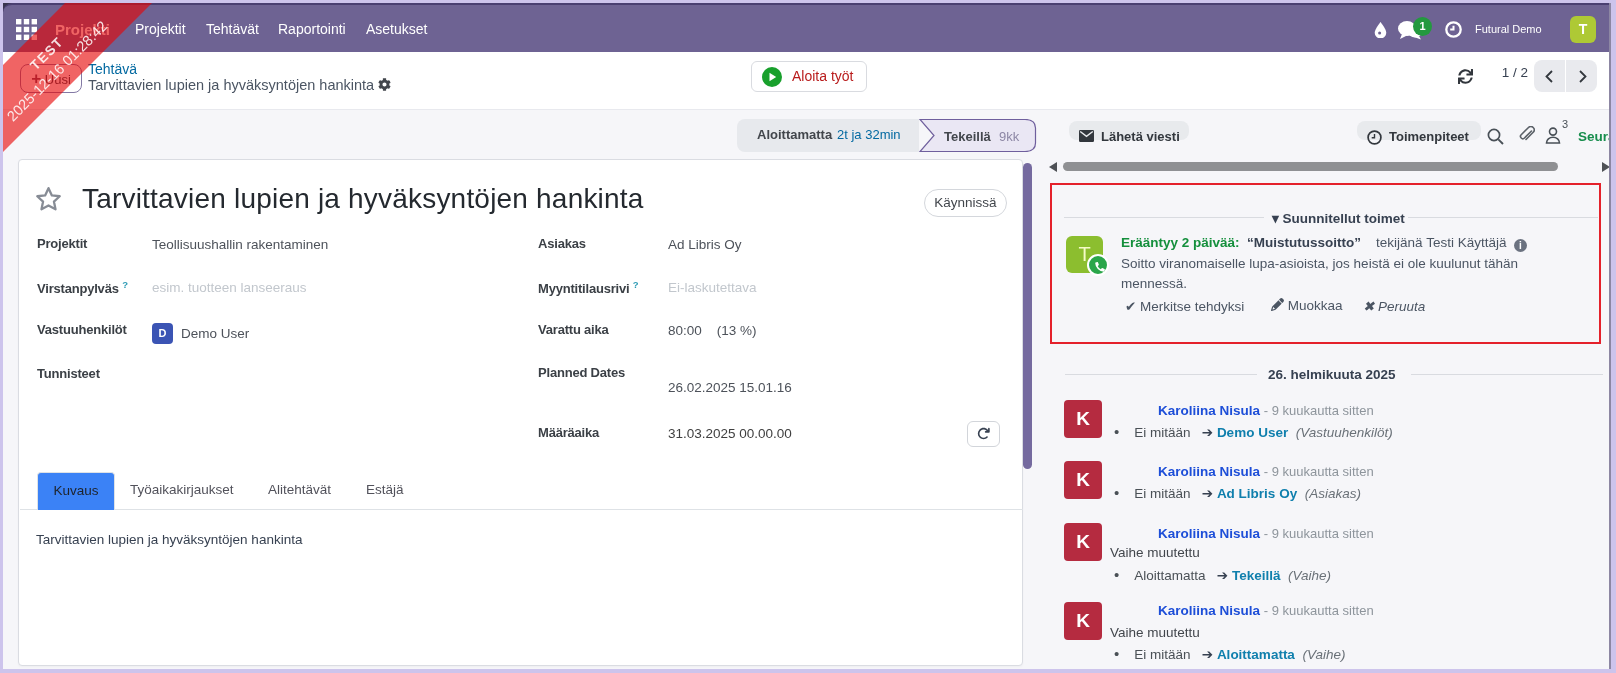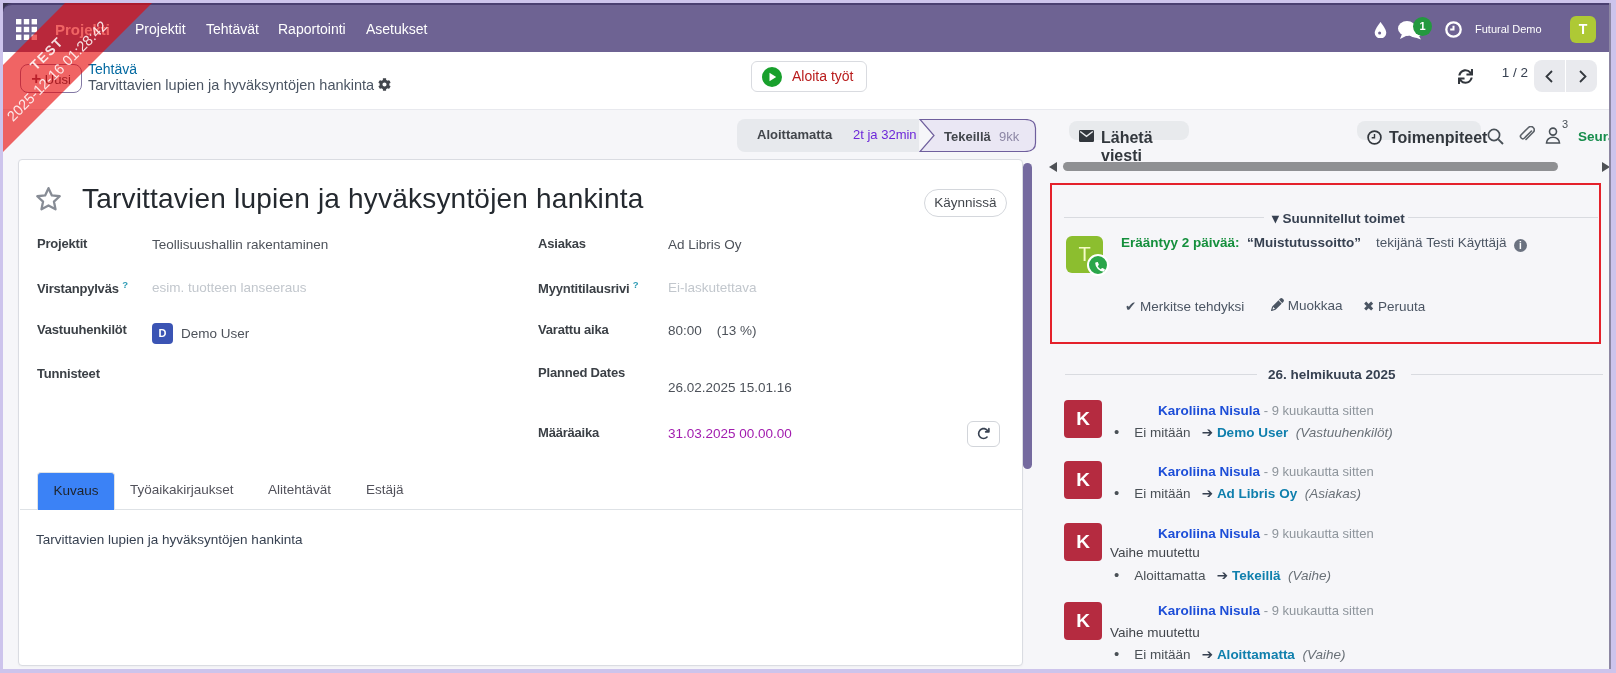--- a/index.html
+++ b/index.html
@@ -25,42 +25,42 @@
 #btn-start span.t { position:absolute; left:40px; top:6px; font-size:14px; color:#b91c1c; }
 #pager-count { position:absolute; left:1490px; top:13px; width:44px; text-align:center; font-size:13.5px; color:#374151; }
 .pbtn { position:absolute; top:8px; width:31px; height:32px; background:#e9eaee; }
 #pb1 { left:1531px; border-radius:8px 0 0 8px; }
 #pb2 { left:1563px; border-radius:0 8px 8px 0; }
 
 
 #formbg { position:absolute; left:0; top:107px; width:1037px; height:559px; background:#f6f6f9; }
 #statusgray { position:absolute; left:734px; top:9px; width:182px; height:33px; background:#e7e9ed; border-radius:8px 0 0 8px; }
 #statusgray b { position:absolute; left:20px; top:8px; font-size:13px; color:#42464c; }
-#statusgray span { position:absolute; left:116px; top:8px; font-size:13px; color:#6d28d9; }
+#statusgray span { position:absolute; left:100px; top:8px; font-size:13px; color:#0369a1; }
 #sheet { position:absolute; left:15px; top:49px; width:1005px; height:507px; background:#fff; border:1px solid #dadce2; border-radius:4px; box-shadow:0 1px 2px rgba(40,40,60,0.04); }
 .flabel { position:absolute; font-size:13px; font-weight:700; letter-spacing:-0.2px; color:#3b4046; }
 .fval { position:absolute; font-size:13.5px; color:#4d525a; }
 .fph { position:absolute; font-size:13.5px; color:#c2c7cd; }
 sup.q { color:#2d9bb5; font-size:9.5px; font-weight:700; }
 #title { position:absolute; left:63px; top:23px; font-size:28px; color:#24292f; letter-spacing:0.2px; }
 #btn-running { position:absolute; left:905px; top:29px; width:83px; height:28px; border:1px solid #d4d7dc; border-radius:14px; background:#fff; font-size:13.5px; color:#42464c; text-align:center; line-height:26px; }
 #avatarD { position:absolute; left:133px; top:163px; width:21px; height:21px; background:#3b54b4; border-radius:4px; color:#fff; font-size:11px; font-weight:700; text-align:center; line-height:21px; }
 #btn-refresh { position:absolute; left:948px; top:261px; width:33px; height:26px; border:1px solid #d2d5da; border-radius:6px; background:#fff; }
 
 #tabrow { position:absolute; left:1px; top:312px; width:1003px; height:38px; }
 #tabline { position:absolute; left:0px; top:37px; width:1003px; height:1px; background:#dee2e6; }
 #tab-active { position:absolute; left:17px; top:0px; width:78px; height:38px; background:#3b82f6; border:1px solid #dee2e6; border-bottom:none; border-radius:4px 4px 0 0; font-size:13.5px; color:#1f2329; text-align:center; line-height:36px; }
 .tab { position:absolute; top:0px; height:38px; font-size:13.5px; color:#52525b; line-height:36px; }
 #tabcontent { position:absolute; left:17px; top:372px; font-size:13.5px; color:#374151; }
 
 #vscroll { position:absolute; left:1020px; top:53px; width:9px; height:306px; background:#756a9f; border-radius:5px; }
 
 
 #chatter { position:absolute; left:1037px; top:107px; width:571px; height:559px; background:#f6f6f9; }
-.cbtn { position:absolute; top:11px; height:19px; background:#e8eaed; border-radius:8px; font-size:16px; font-weight:700; color:#32373d;padding-left:40px; }
+.cbtn { position:absolute; top:11px; height:19px; background:#e8eaed; border-radius:8px; font-size:13px; font-weight:700; color:#32373d;padding-left:40px; }
 .cbtn .ic { position:absolute; left:10px; top:9px; }
 .cbtn .tx { position:absolute; top:8px; }
 #seuraa { position:absolute; left:538px; top:19px; font-size:13.5px; font-weight:700; color:#188d4d; }
 
 #hthumb { position:absolute; left:23px; top:52px; width:495px; height:9px; background:#8f9093; border-radius:5px; }
 .harr { position:absolute; top:52px; }
 
 #redbox { position:absolute; left:10px; top:73px; width:551px; height:161px; border:2px solid #e4212b; }
 .sep-title { position:absolute; font-size:13.5px; font-weight:700; color:#374151; }
 .sep-line { position:absolute; height:1px; background:#d9dbe0; }
@@ -196,21 +196,21 @@
 
       <div class="flabel" style="left:519px; top:76px;">Asiakas</div>
       <div class="fval" style="left:649px; top:77px;">Ad Libris Oy</div>
       <div class="flabel" style="left:519px; top:119px;">Myyntitilausrivi <sup class="q">?</sup></div>
       <div class="fph" style="left:649px; top:120px;">Ei-laskutettava</div>
       <div class="flabel" style="left:519px; top:162px;">Varattu aika</div>
       <div class="fval" style="left:649px; top:163px;">80:00&nbsp;&nbsp;&nbsp;&nbsp;(13 %)</div>
       <div class="flabel" style="left:519px; top:205px;">Planned Dates</div>
       <div class="fval" style="left:649px; top:220px;">26.02.2025 15.01.16</div>
       <div class="flabel" style="left:519px; top:265px;">Määräaika</div>
-      <div class="fval" style="left:649px; top:266px; color:#a21caf;">31.03.2025 00.00.00</div>
+      <div class="fval" style="left:649px; top:266px; color:#404040;">31.03.2025 00.00.00</div>
       <div id="btn-refresh">
         <svg style="position:absolute; left:9px; top:5px;" width="14" height="14" viewBox="0 0 16 16">
           <path fill="#374151" transform="scale(0.0293)" d="M386.3 160H336c-17.7 0-32 14.3-32 32s14.3 32 32 32H464c17.7 0 32-14.3 32-32V64c0-17.7-14.3-32-32-32s-32 14.3-32 32v51.2L414.4 97.6c-87.5-87.5-229.3-87.5-316.8 0s-87.5 229.3 0 316.8s229.3 87.5 316.8 0c12.5-12.5 12.5-32.8 0-45.3s-32.8-12.5-45.3 0c-62.5 62.5-163.8 62.5-226.3 0s-62.5-163.8 0-226.3s163.8-62.5 226.3 0L386.3 160z"></path>
         </svg>
       </div>
 
       <div id="tabrow">
         <div id="tabline"></div>
         <div id="tab-active">Kuvaus</div>
         <div class="tab" style="left:110px;">Työaikakirjaukset</div>
@@ -262,25 +262,26 @@
     <div id="redbox"></div>
     <div class="sep-line" style="left:24px; top:107px; width:200px;"></div>
     <div class="sep-line" style="left:368px; top:107px; width:190px;"></div>
     <div class="sep-title" style="left:232px; top:100px;">▾ Suunnitellut toimet</div>
     <div id="avatarT">T</div>
     <div id="phonebadge"></div>
     <svg class="abs" style="left:53.5px; top:150.5px; z-index:5;" width="11" height="11" viewBox="0 0 13 13">
       <path d="M12.4 9.4 l-2.5-1.1 c-.3-.1-.6 0-.8.2 l-1 1.2 A8.3 8.3 0 0 1 4.3 5.9 l1.2-1 c.2-.2.3-.5.2-.8 L4.6 1.6 C4.5 1.3 4.2 1.1 3.9 1.2 L1.9 1.7 c-.3.1-.5.3-.5.6 A10.6 10.6 0 0 0 11.7 12.6 c.3 0 .5-.2.6-.5 l.5-2 c.1-.3-.1-.6-.4-.7 Z" fill="#fff"></path>
     </svg>
     <div class="act-line" style="left:81px; top:125px;"><b style="color:#148f3c;">Erääntyy 2 päivää:</b>&nbsp; <b style="color:#374151;">“Muistutussoitto”</b> &nbsp;&nbsp;&nbsp;tekijänä Testi Käyttäjä &nbsp;<span style="display:inline-block; width:13px; height:13px; background:#6b7280; border-radius:50%; color:#fff; font-size:10px; font-weight:700; text-align:center; line-height:13px; vertical-align:-2px;">i</span></div>
+    <div class="act-line" style="left:81px; top:144px; width:430px; line-height:20px;">Soitto viranomaiselle lupa-asioista, jos heistä ei ole kuulunut tähän mennessä.</div>
     <div class="alink" style="left:85px; top:188px;">✔ Merkitse tehdyksi</div>
     <div class="alink" style="left:231px; top:188px;"><svg width="13" height="13" viewBox="0 0 512 512" style="vertical-align:-1px;">
           <path fill="#4b5563" d="M410.3 231l11.3-11.3-33.9-33.9-62.1-62.1-33.9-33.9-11.3 11.3-22.6 22.6L58.6 322.9c-10.4 10.4-18 23.3-22.2 37.4L1 480.7c-2.5 8.4-.2 17.5 6.1 23.7s15.3 8.5 23.7 6.1l120.3-35.4c14.1-4.2 27-11.8 37.4-22.2L387.7 253.7 410.3 231zM160 399.4l-9.1 22.7c-4 3.1-8.5 5.4-13.3 6.9L59.4 452l23-78.1c1.4-4.9 3.8-9.4 6.9-13.3l22.7-9.1v32c0 8.8 7.2 16 16 16h32zM362.7 18.7L348.3 33.2 325.7 55.8 314.3 67.1l33.9 33.9 62.1 62.1 33.9 33.9 11.3-11.3 22.6-22.6 14.5-14.5c25-25 25-65.5 0-90.5L453.3 18.7c-25-25-65.5-25-90.5 0z"></path>
         </svg> Muokkaa</div>
-    <div class="alink" style="left:323px; top:188px;">✖ Peruuta</div>
+    <div class="alink" style="left:323px; top:188px;font-style:italic;">✖ Peruuta</div>
 
     <div class="sep-line" style="left:25px; top:264px; width:192px;"></div>
     <div class="sep-line" style="left:371px; top:264px; width:192px;"></div>
     <div class="sep-title" style="left:228px; top:257px;">26. helmikuuta 2025</div>
 
     <div class="kavatar" style="top:290px;">K</div>
     <div class="mname" style="top:293px;"><b>Karoliina Nisula</b> <span>- 9 kuukautta sitten</span></div>
     <div class="mrow" style="left:74px; top:313px;"><span class="dot">•</span>&nbsp;&nbsp;&nbsp;&nbsp;Ei mitään&nbsp;&nbsp; <span class="arr">➔</span> <a>Demo User</a> &nbsp;<i class="p">(Vastuuhenkilöt)</i></div>
 
     <div class="kavatar" style="top:351px;">K</div>

